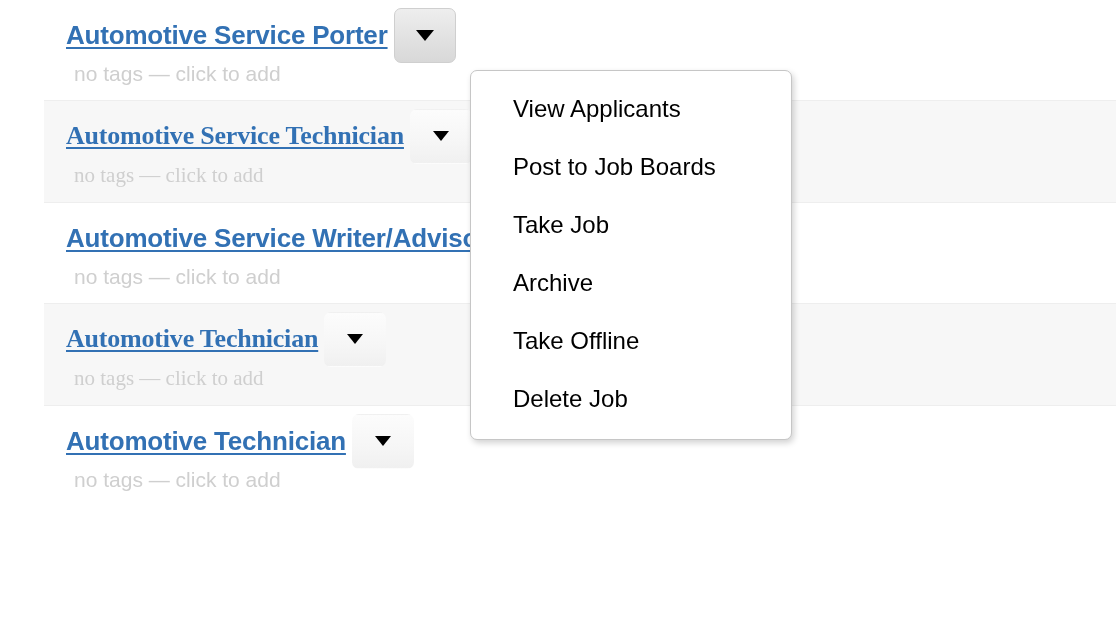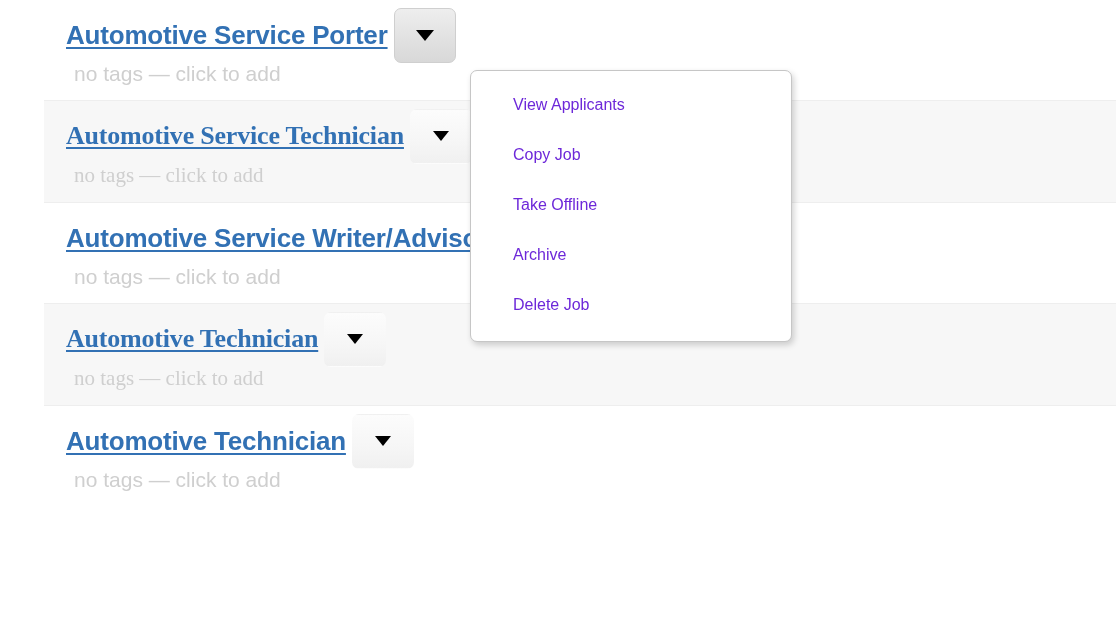--- a/index.html
+++ b/index.html
@@ -116,22 +116,22 @@
     box-sizing: border-box;
     background: #ffffff;
     border: 1px solid #c6c6c6;
     border-radius: 7px;
     box-shadow: 2px 3px 6px rgba(0,0,0,0.18);
     padding: 18px 0 20px 0;
     z-index: 50;
   }
   .menu-item {
     display: block;
-    color: #6d28d9;
-    font-size: 16px;
+    color: #000000;
+    font-size: 24px;
     line-height: 1;
     padding: 8px 0 8px 42px;
     margin-bottom: 18px;
     text-decoration: none;
     white-space: nowrap;
     cursor: pointer;
   }
   .menu-item:last-child {
     margin-bottom: 0;
   }
@@ -190,19 +190,20 @@
           <span class="caret-glyph small"></span>
         </div>
       </div>
       <div class="job-tags">no tags — click to add</div>
     </div>
 
   </div>
 
   <div class="dropdown-menu">
     <a class="menu-item" href="#">View Applicants</a>
-    <a class="menu-item" href="#">Copy Job</a>
+    <a class="menu-item" href="#">Post to Job Boards</a>
+    <a class="menu-item" href="#">Take Job</a>
+    <a class="menu-item" href="#">Archive</a>
     <a class="menu-item" href="#">Take Offline</a>
-    <a class="menu-item" href="#">Archive</a>
     <a class="menu-item" href="#">Delete Job</a>
   </div>
 
 </div>
 
 </body></html>

